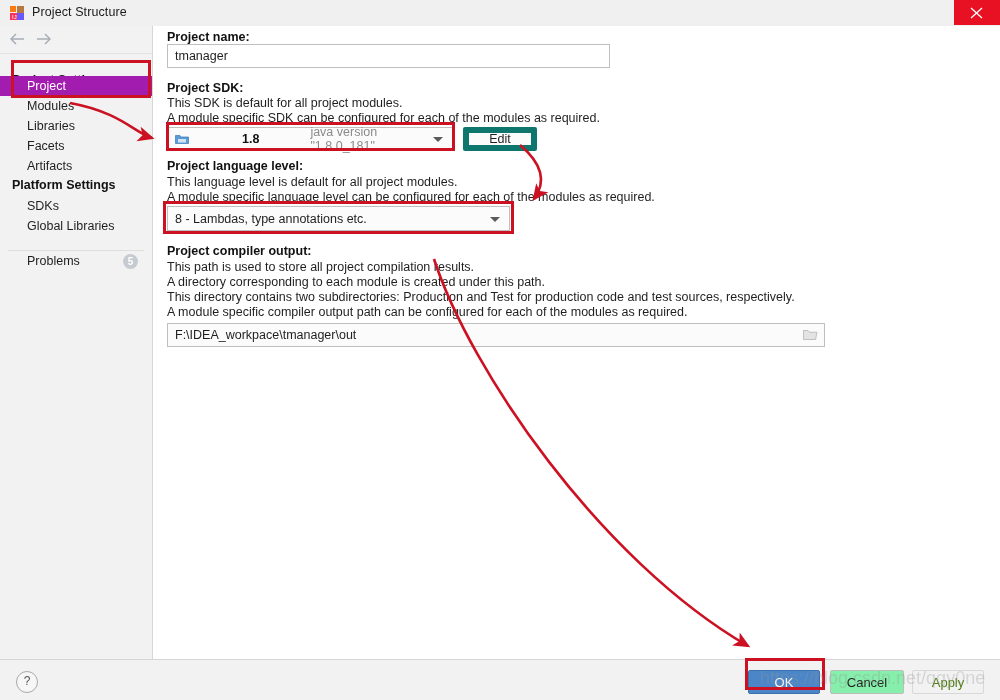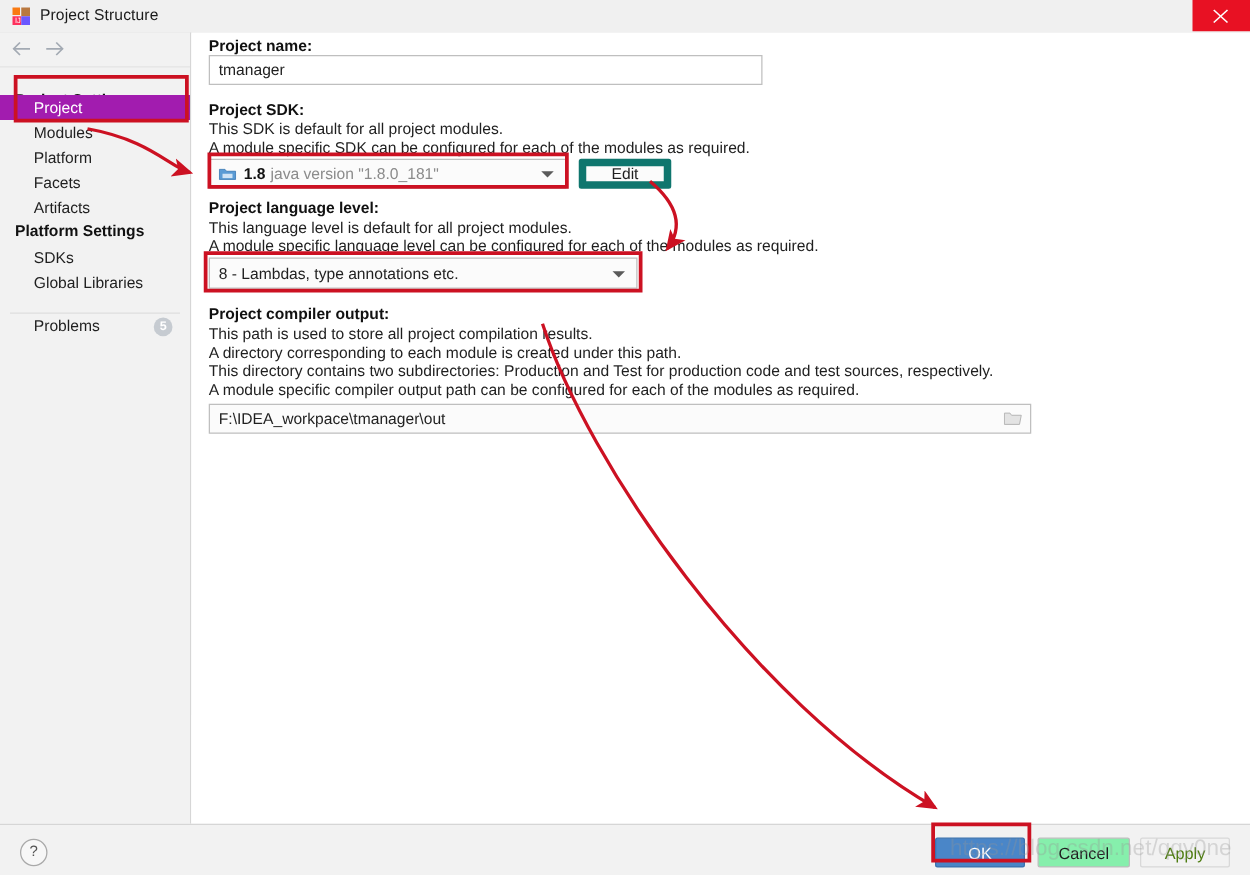--- a/index.html
+++ b/index.html
@@ -155,20 +155,21 @@
     position: absolute;
     background: #fbfbfb;
     border: 1px solid #bfbfbf;
     box-sizing: border-box;
     font-size: 12.5px;
     color: #1f1f1f;
     display: flex;
     align-items: center;
     padding: 0 7px;
     cursor: pointer;
+    gap: 47px;
   }
   .combo .caret {
     position: absolute;
     right: 9px; top: 50%;
     margin-top: -2px;
     width: 0; height: 0;
     border-left: 5px solid transparent;
     border-right: 5px solid transparent;
     border-top: 5px solid #5a5a5a;
   }
@@ -309,21 +310,21 @@
 
     <div class="sec-head" style="top:35px;margin-top:12px;">Project Settings</div>
 
     <div class="nav-item selected" style="top:50px;">
       <span>Project</span>
     </div>
     <div class="nav-item" style="top:70px;">
       <span>Modules</span>
     </div>
     <div class="nav-item" style="top:90px;">
-      <span>Platform</span>
+      <span>Libraries</span>
     </div>
     <div class="nav-item" style="top:110px;">
       <span>Facets</span>
     </div>
     <div class="nav-item" style="top:130px;">
       <span>Artifacts</span>
     </div>
 
     <div class="sec-head" style="top:152px;">Platform Settings</div>
 

